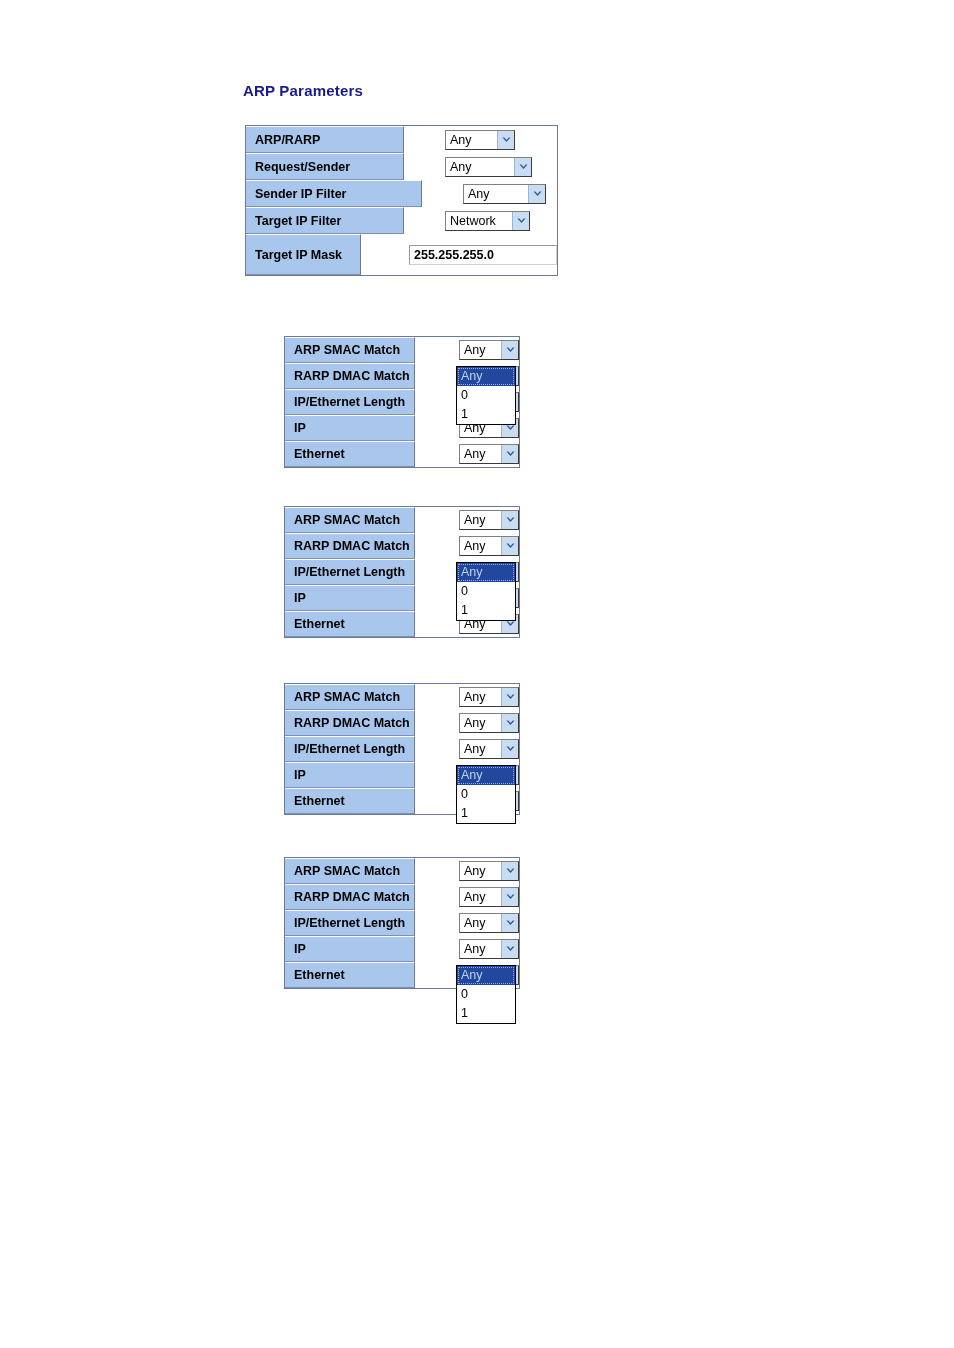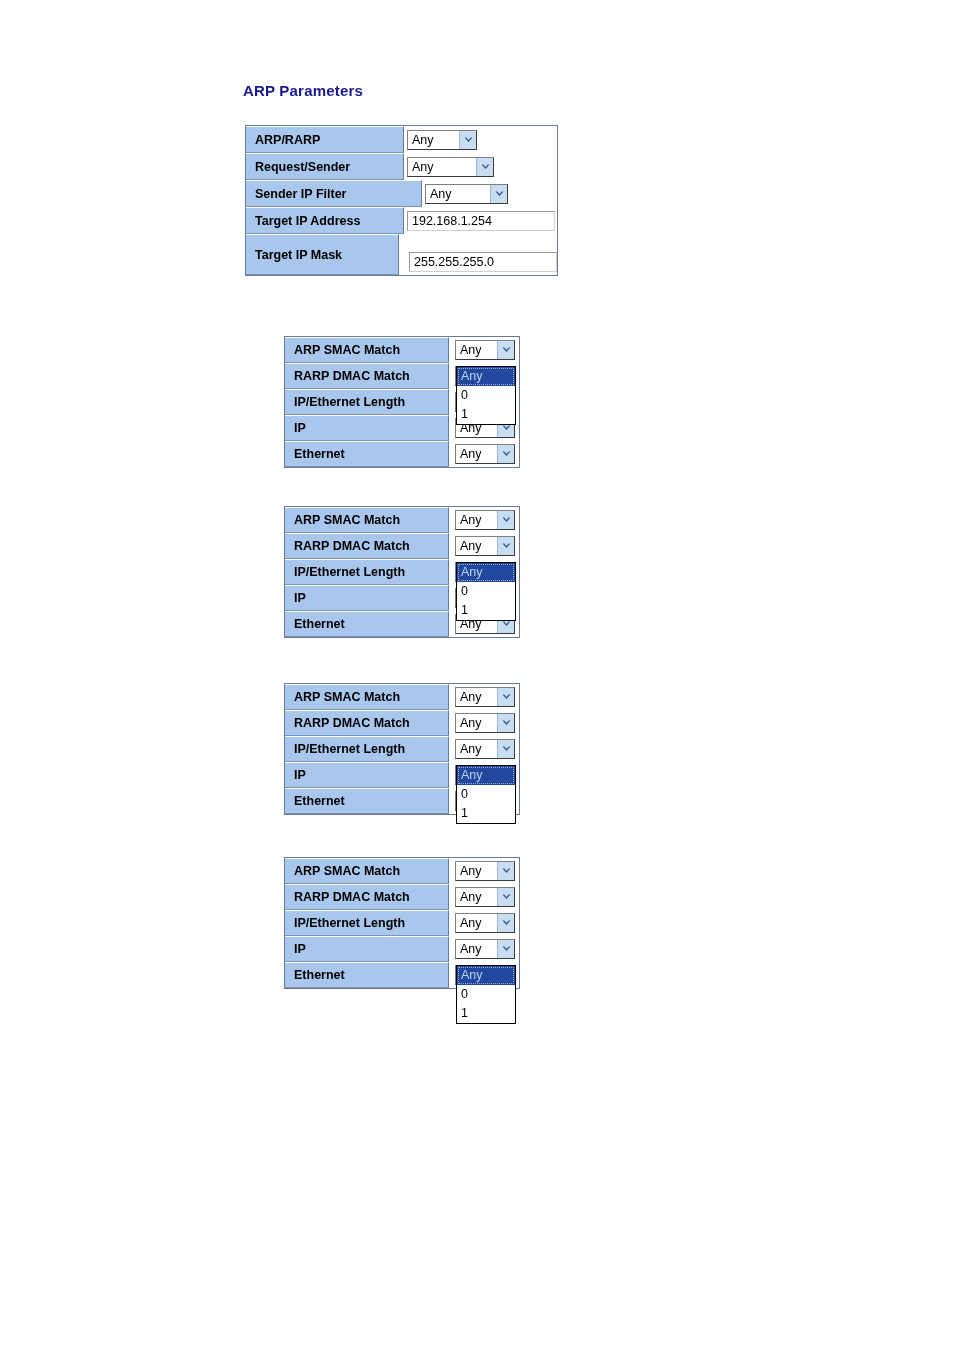--- a/index.html
+++ b/index.html
@@ -29,22 +29,23 @@
 
   
   .param-table {
     position: absolute;
     border: 1px solid #6b7a99;
     background: #ffffff;
     box-sizing: border-box;
   }
   .param-table .row {
     display: flex;
-    align-items: flex-end;
+    align-items: center;
     position: relative;
+    gap: 38px;
   }
   .param-table .label-cell {
     background: #a9c6ec;
     border-top: 1px solid #ffffff;
     border-bottom: 1px solid #7d92b5;
     border-right: 1px solid #6b7a99;
     color: #000000;
     font-size: 12.5px;
     font-weight: bold;
     box-sizing: border-box;
@@ -176,30 +177,35 @@
           <span class="sel-text">Any</span>
           <span class="arrow-btn">
             <svg width="9" height="6" viewBox="0 0 9 6" aria-hidden="true">
               <path d="M0.5 0.5 L4.5 5 L8.5 0.5 L6.7 0.5 L4.5 3 L2.3 0.5 Z" fill="#2f5a8f"></path>
             </svg>
           </span>
         </div>
       </div>
     </div>
     <div class="row">
-      <div class="label-cell" style="width: 158px; height: 27px;">Target IP Address</div>
+      <div class="label-cell" style="width: 158px; height: 27px;">Target IP Filter</div>
       <div class="value-cell" style="height: 27px; padding-left: 3px;">
-        <div class="xp-text" style="width: 148px;">
-          <span>192.168.1.254</span>
+        <div class="xp-select" style="width: 85px;">
+          <span class="sel-text">Network</span>
+          <span class="arrow-btn">
+            <svg width="9" height="6" viewBox="0 0 9 6" aria-hidden="true">
+              <path d="M0.5 0.5 L4.5 5 L8.5 0.5 L6.7 0.5 L4.5 3 L2.3 0.5 Z" fill="#2f5a8f"></path>
+            </svg>
+          </span>
         </div>
       </div>
     </div>
     <div class="row">
       <div class="label-cell" style="width: 158px; height: 41px;">Target IP Mask</div>
-      <div class="value-cell" style="height: 27px; padding-left: 10px;">
+      <div class="value-cell" style="height: 27px; padding-left: 10px; font-weight: bold;">
         <div class="xp-text" style="width: 148px;">
           <span>255.255.255.0</span>
         </div>
       </div>
     </div>
   </div>
 
 <div class="param-table" id="match-table-0" style="left:284px; top:336px; width:236px;">
     <div class="row">
       <div class="label-cell" style="width: 164px; height: 26px;">ARP SMAC Match</div>

